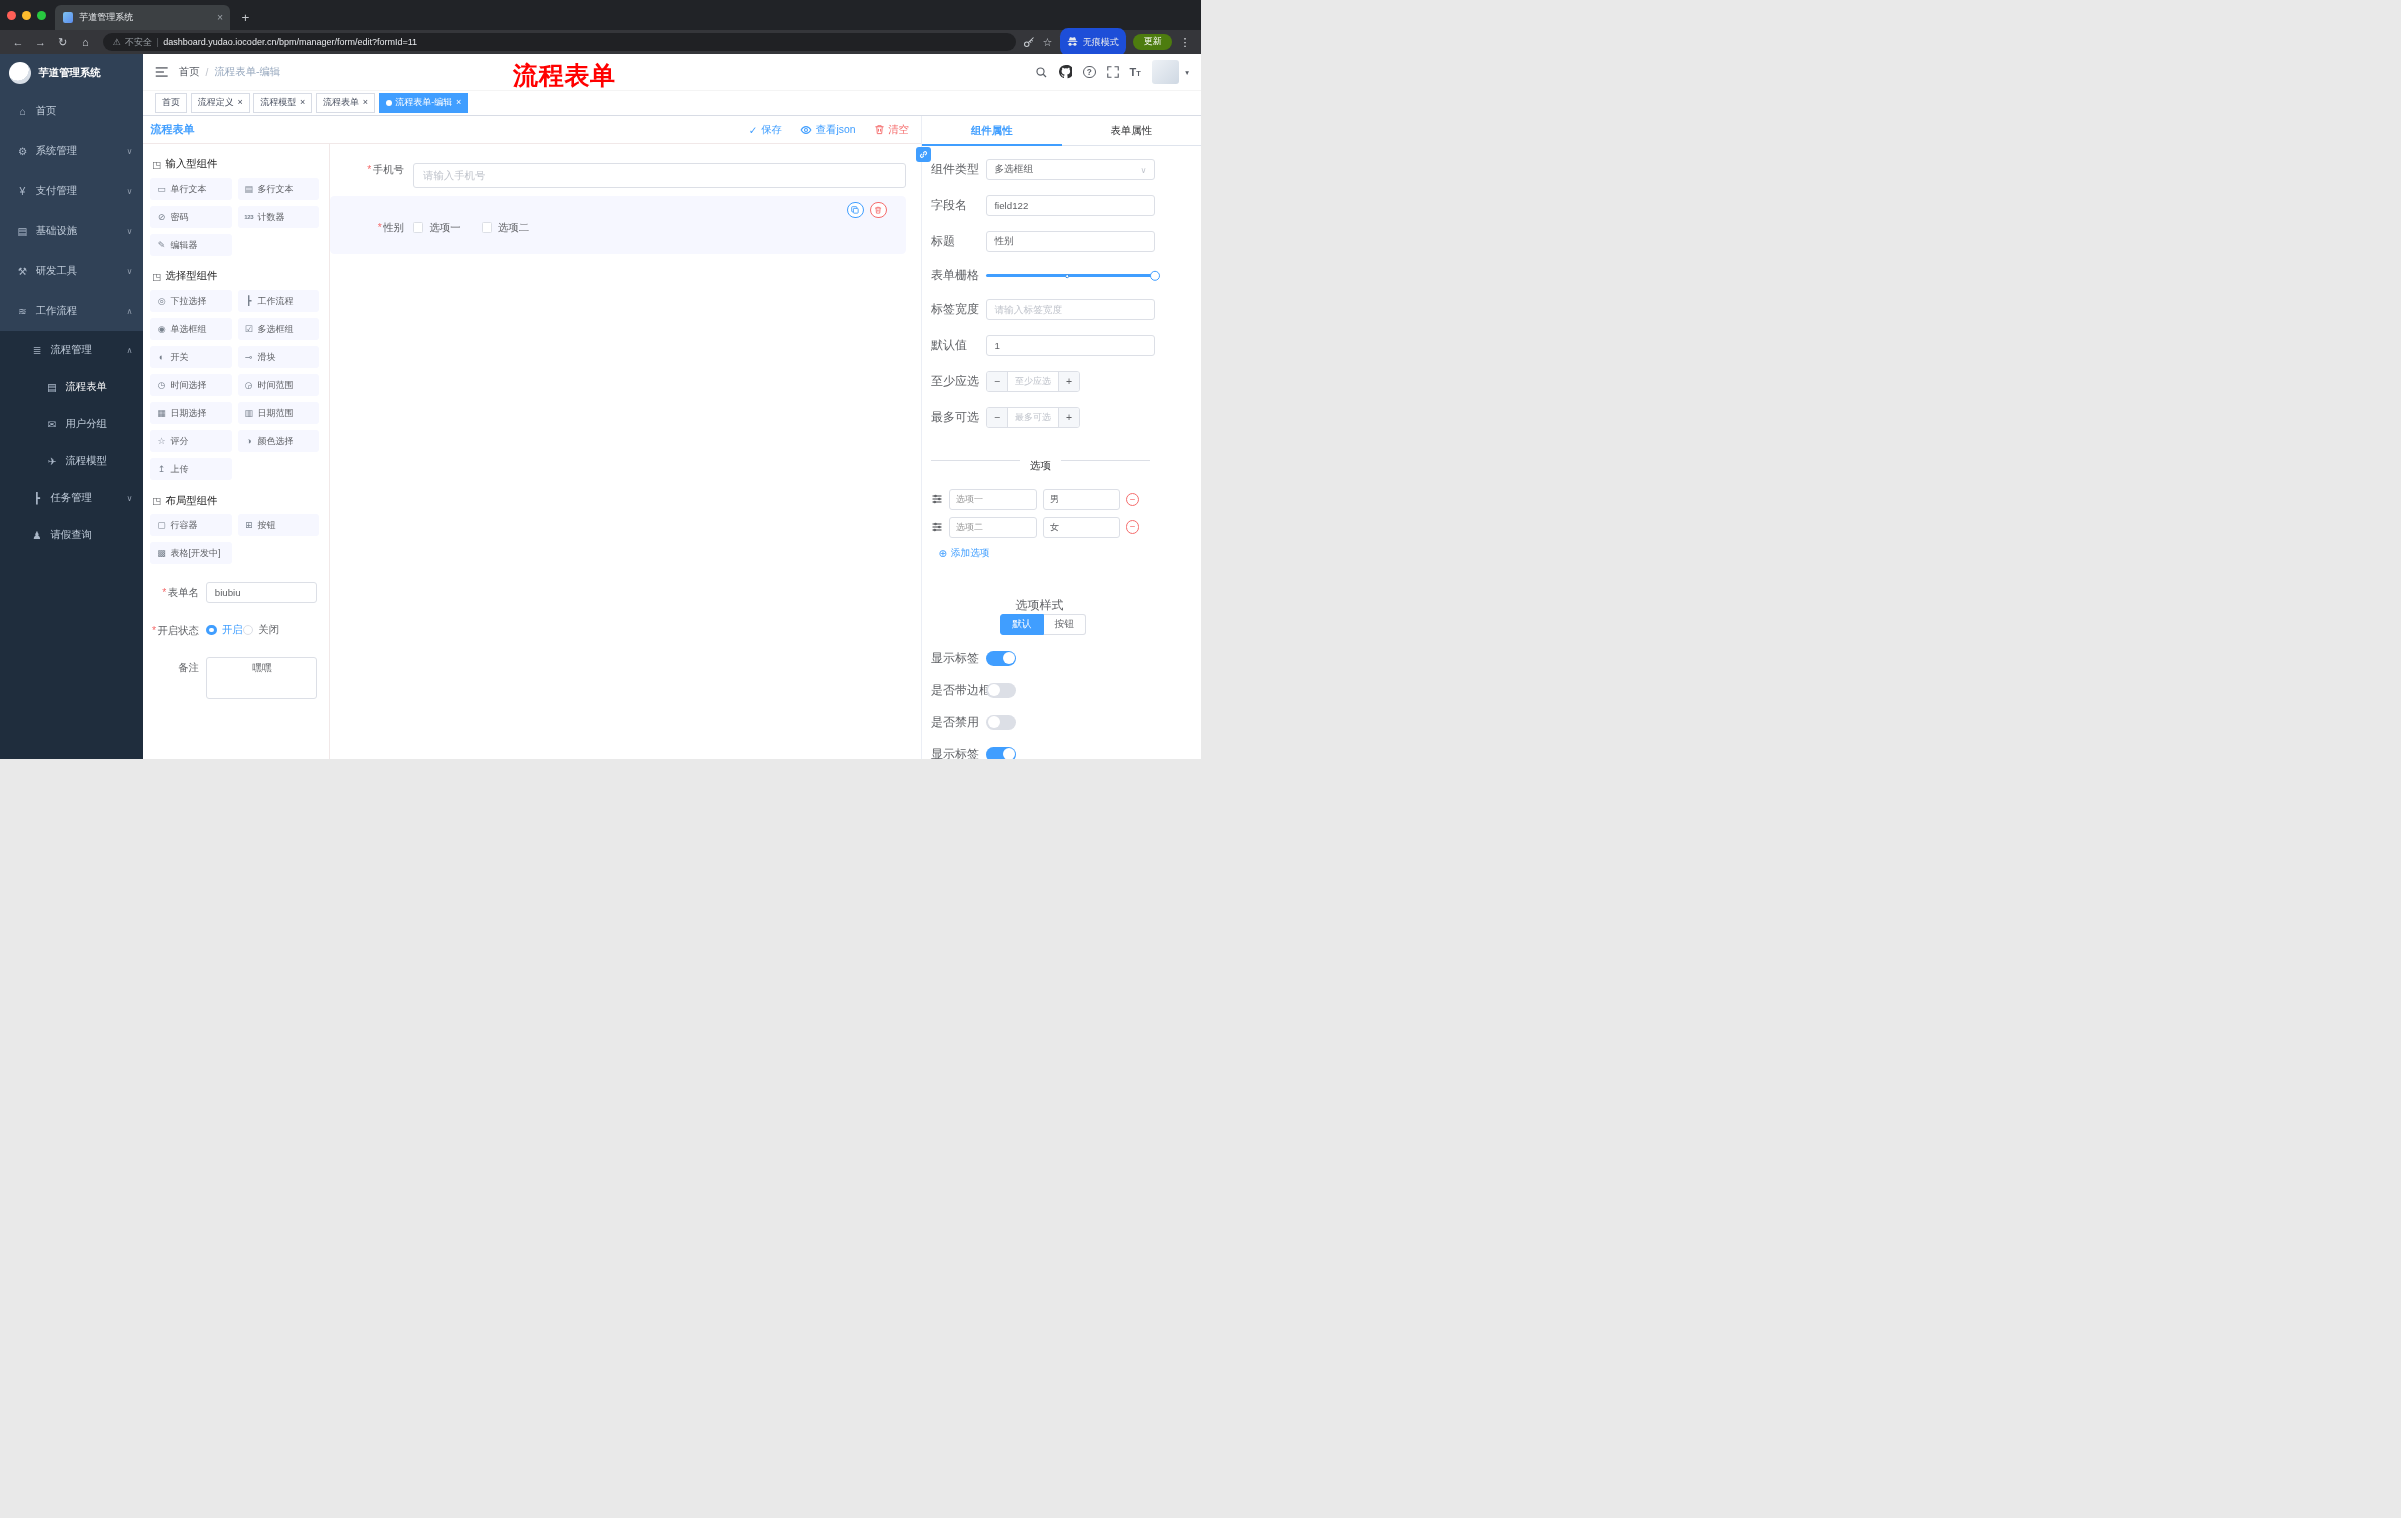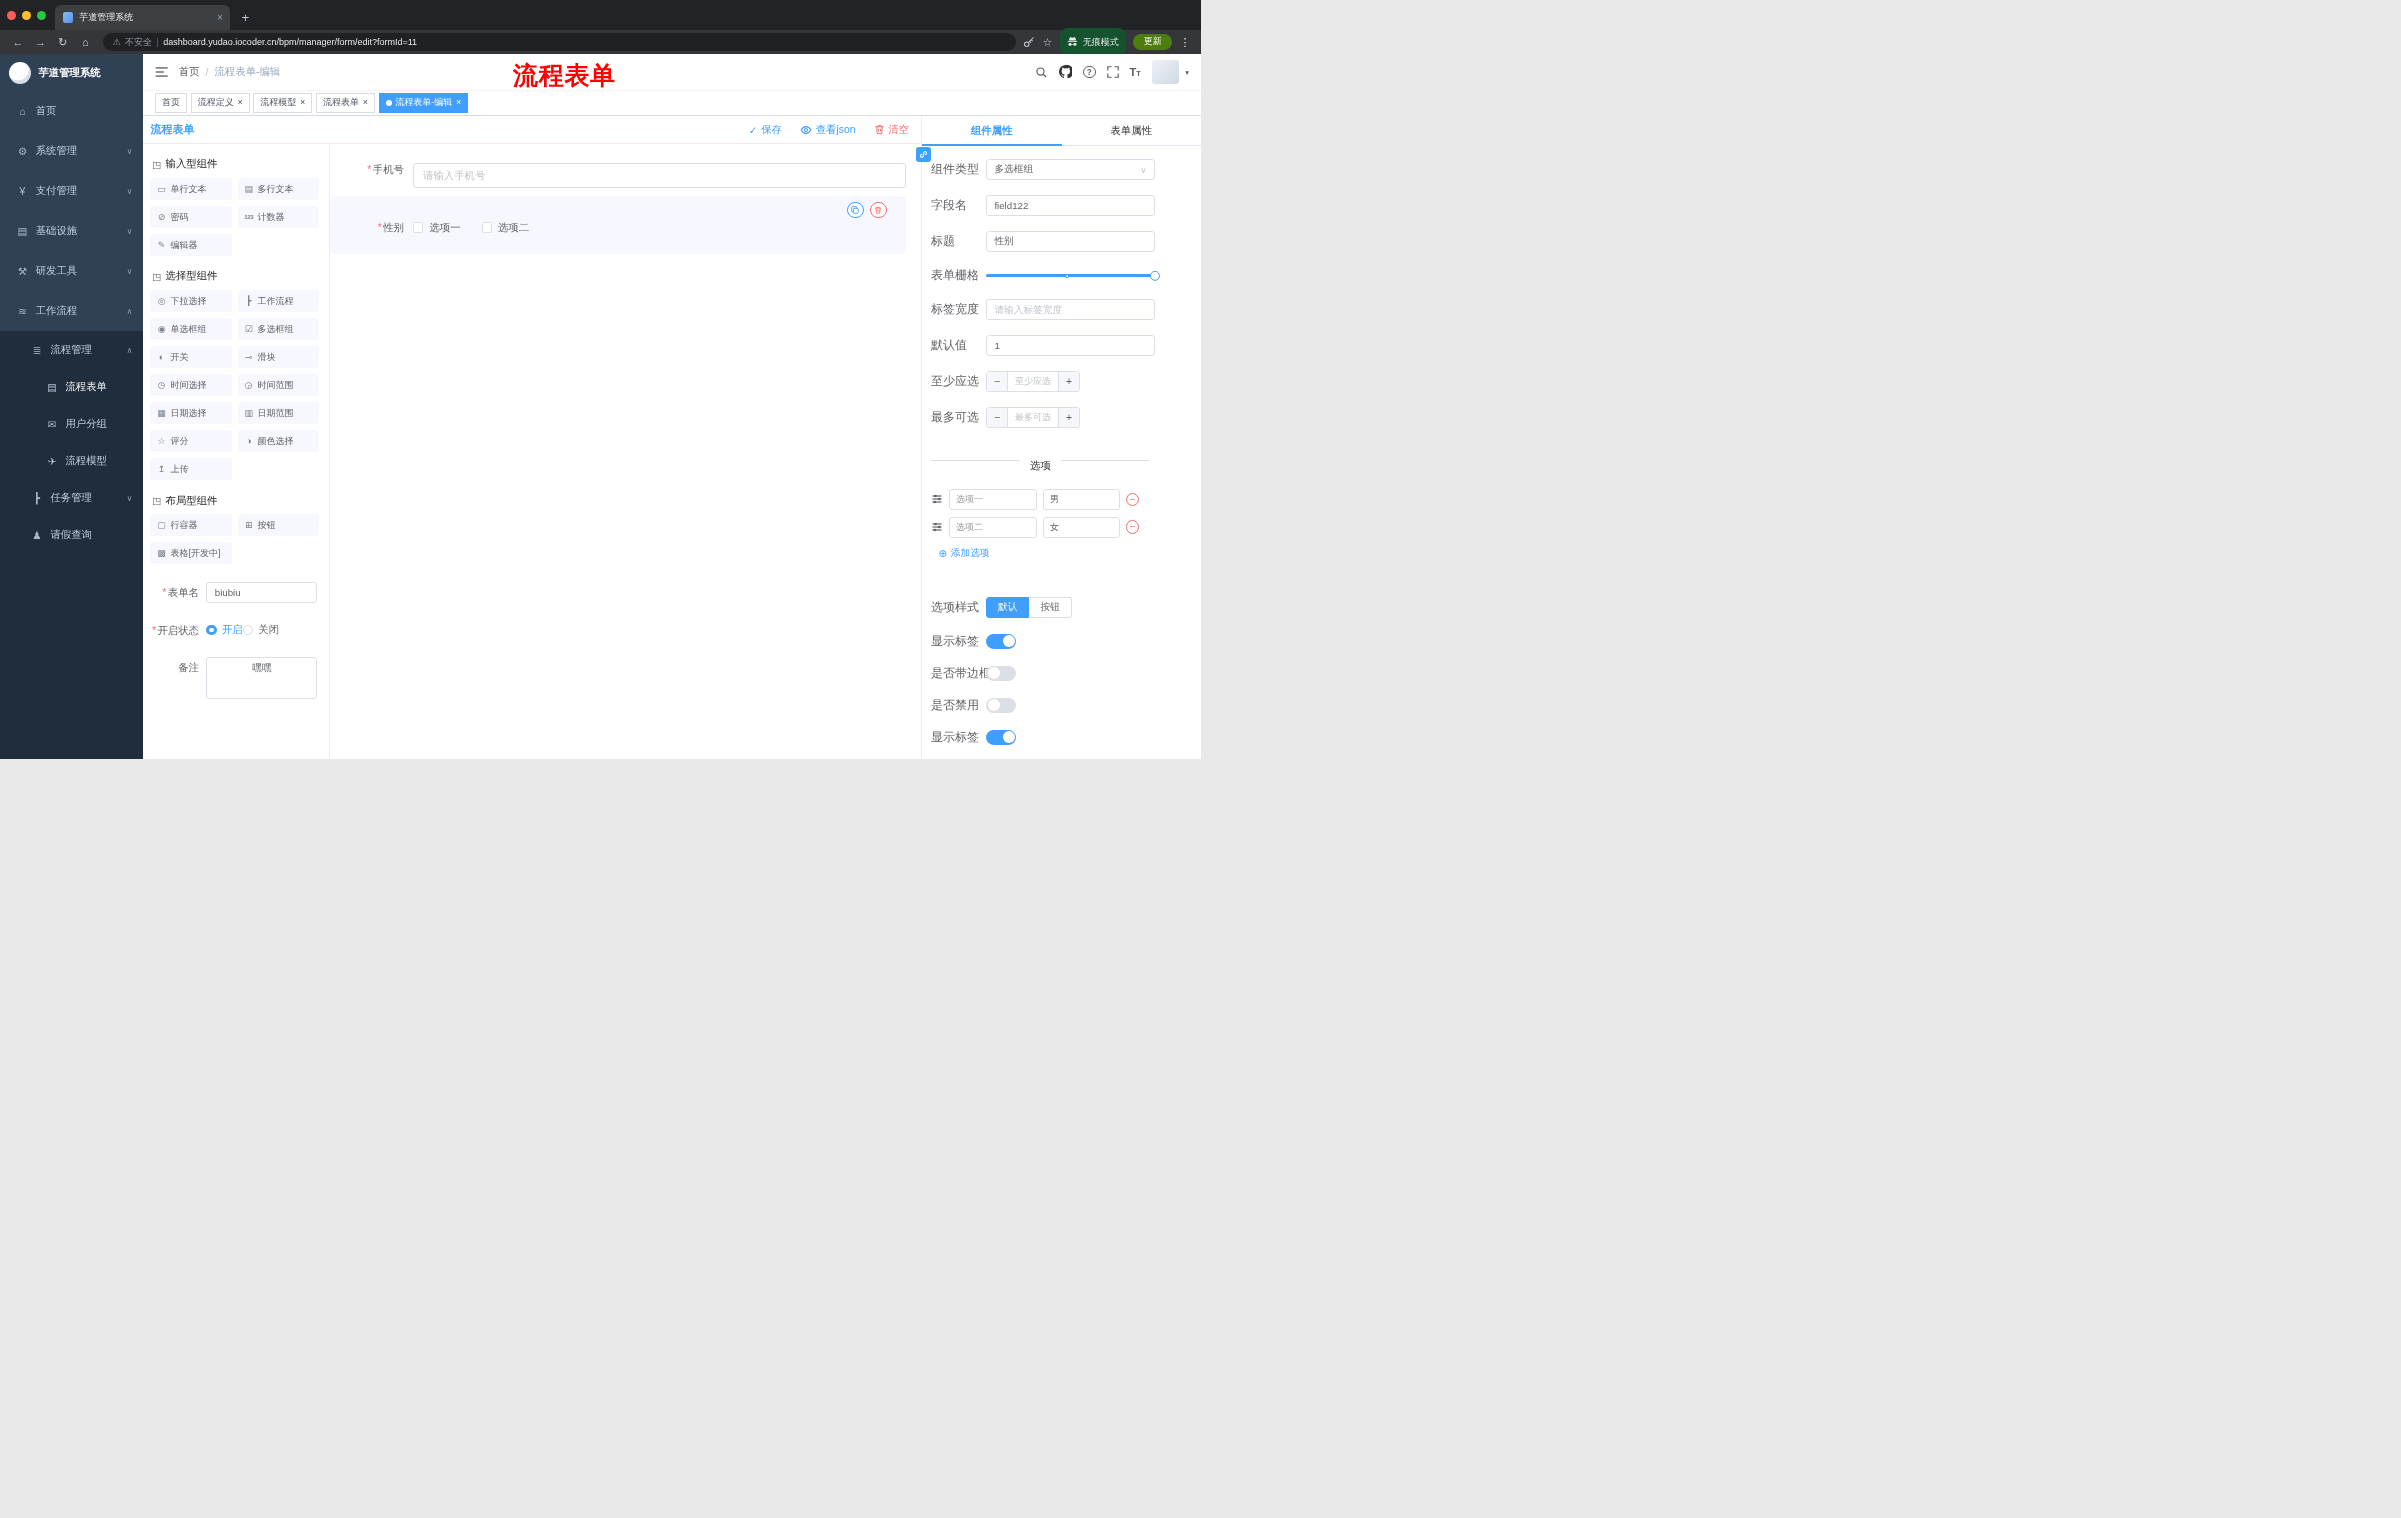--- a/index.html
+++ b/index.html
@@ -18,21 +18,21 @@
   .newtab { width:21px; height:21px; display:flex; align-items:center; justify-content:center; color:#c4c7cb; font-size:13.4px; margin:0 0 2.2px 4.5px; }
   .toolbar { height:24px; background:#35363a; display:flex; align-items:center; padding:0 7.4px; gap:1.5px; }
   .nav-ic { color:#c7cbd1; font-size:11px; width:21px; text-align:center; }
   .urlbar { flex:1; height:18px; background:#202124; border-radius:9px; display:flex; align-items:center; padding:0 9px; font-size:9px; gap:4.5px; margin:0 6px; min-width:0; }
   .sec-warn { color:#9aa0a6; font-size:9px; }
   .sec-label { color:#9aa0a6; }
   .url-div { color:#5f6368; }
   .url-text { color:#e8eaed; overflow:hidden; white-space:nowrap; }
   .chrome-right { display:flex; align-items:center; gap:7.4px; padding-right:3px; }
   .star-ic { color:#c7cbd1; font-size:11px; }
-  .incog { height:28px; border-radius:8.2px; background:#14532d; display:flex; align-items:center; gap:4.5px; padding:0 7.4px; color:#e8eaed; font-size:9px; white-space:nowrap; }
+  .incog { height:28px; border-radius:8.2px; background:#1d4ed8; display:flex; align-items:center; gap:4.5px; padding:0 7.4px; color:#e8eaed; font-size:9px; white-space:nowrap; }
   .update { height:16.3px; border-radius:8.2px; background:#4d7c0f; color:#fff; display:flex; align-items:center; padding:0 10.4px; font-size:9px; white-space:nowrap; }
   .dots-ic { color:#e8eaed; font-size:11px; }
 
   
   .app { display:flex; height:706px; }
   .sidebar { width:143px; background:#304156; color:#bfcbd9; flex-shrink:0; display:flex; flex-direction:column; font-size:10.4px; }
   .logo { height:37px; display:flex; align-items:center; gap:7.4px; padding:0 9px; }
   .logo-avatar { width:22px; height:22px; border-radius:50%; background:radial-gradient(circle at 40% 35%, #fff 55%, #d8dee6 56%); flex-shrink:0; }
   .logo-title { color:#fff; font-weight:bold; font-size:10.4px; white-space:nowrap; }
   .mi { height:40px; display:flex; align-items:center; gap:7.4px; padding:0 10.4px 0 16.3px; cursor:pointer; white-space:nowrap; }
@@ -134,21 +134,21 @@
   .pdivider { display:flex; align-items:center; width:219px; margin:19.3px 0 16.3px; color:#303133; font-size:10.4px; }
   .pdivider::before, .pdivider::after { content:""; flex:1; height:0.7px; background:#dcdfe6; }
   .pdivider .dv-text { padding:0 10.4px;margin-top:11px; }
   .opt-row { display:flex; align-items:center; gap:6px; margin-bottom:6.7px; width:223px; }
   .opt-input { height:21px; border:0.7px solid #dcdfe6; border-radius:3px; padding:0 6px; font-size:9px; outline:none; font-family:inherit; }
   .opt-label-in { width:88px; color:#999; }
   .opt-value-in { width:77px; color:#606266; }
   .opt-del { width:13.4px; height:13.4px; border-radius:50%; border:1.1px solid #f56c6c; color:#f56c6c; display:flex; align-items:center; justify-content:center; font-size:9.7px; line-height:1; cursor:pointer; flex-shrink:0; }
   .add-opt { display:flex; align-items:center; gap:3.7px; color:#409eff; font-size:9.7px; margin:9px 0 0 7.4px; cursor:pointer; }
   .add-opt .cplus { font-size:10.4px; }
-  .prow.style-row { margin-top:37px; }
+  .prow.style-row { margin-top:37px;flex-direction:column; }
   .seg { display:flex; }
   .seg-btn { height:21px; padding:0 11px; border:0.7px solid #dcdfe6; display:flex; align-items:center; font-size:9.7px; color:#606266; background:#fff; cursor:pointer; }
   .seg-btn.first { border-radius:3px 0 0 3px; }
   .seg-btn.last { border-radius:0 3px 3px 0; border-left:0; }
   .seg-btn.active { background:#409eff; border-color:#409eff; color:#fff; }
   .switch { width:30px; height:15px; border-radius:7.4px; background:#dcdfe6; position:relative; cursor:pointer; flex-shrink:0; }
   .switch.on { background:#409eff; }
   .switch .knob { position:absolute; top:1.5px; left:1.5px; width:12px; height:12px; border-radius:50%; background:#fff; }
   .switch.on .knob { left:auto; right:1.5px; }
 </style>

